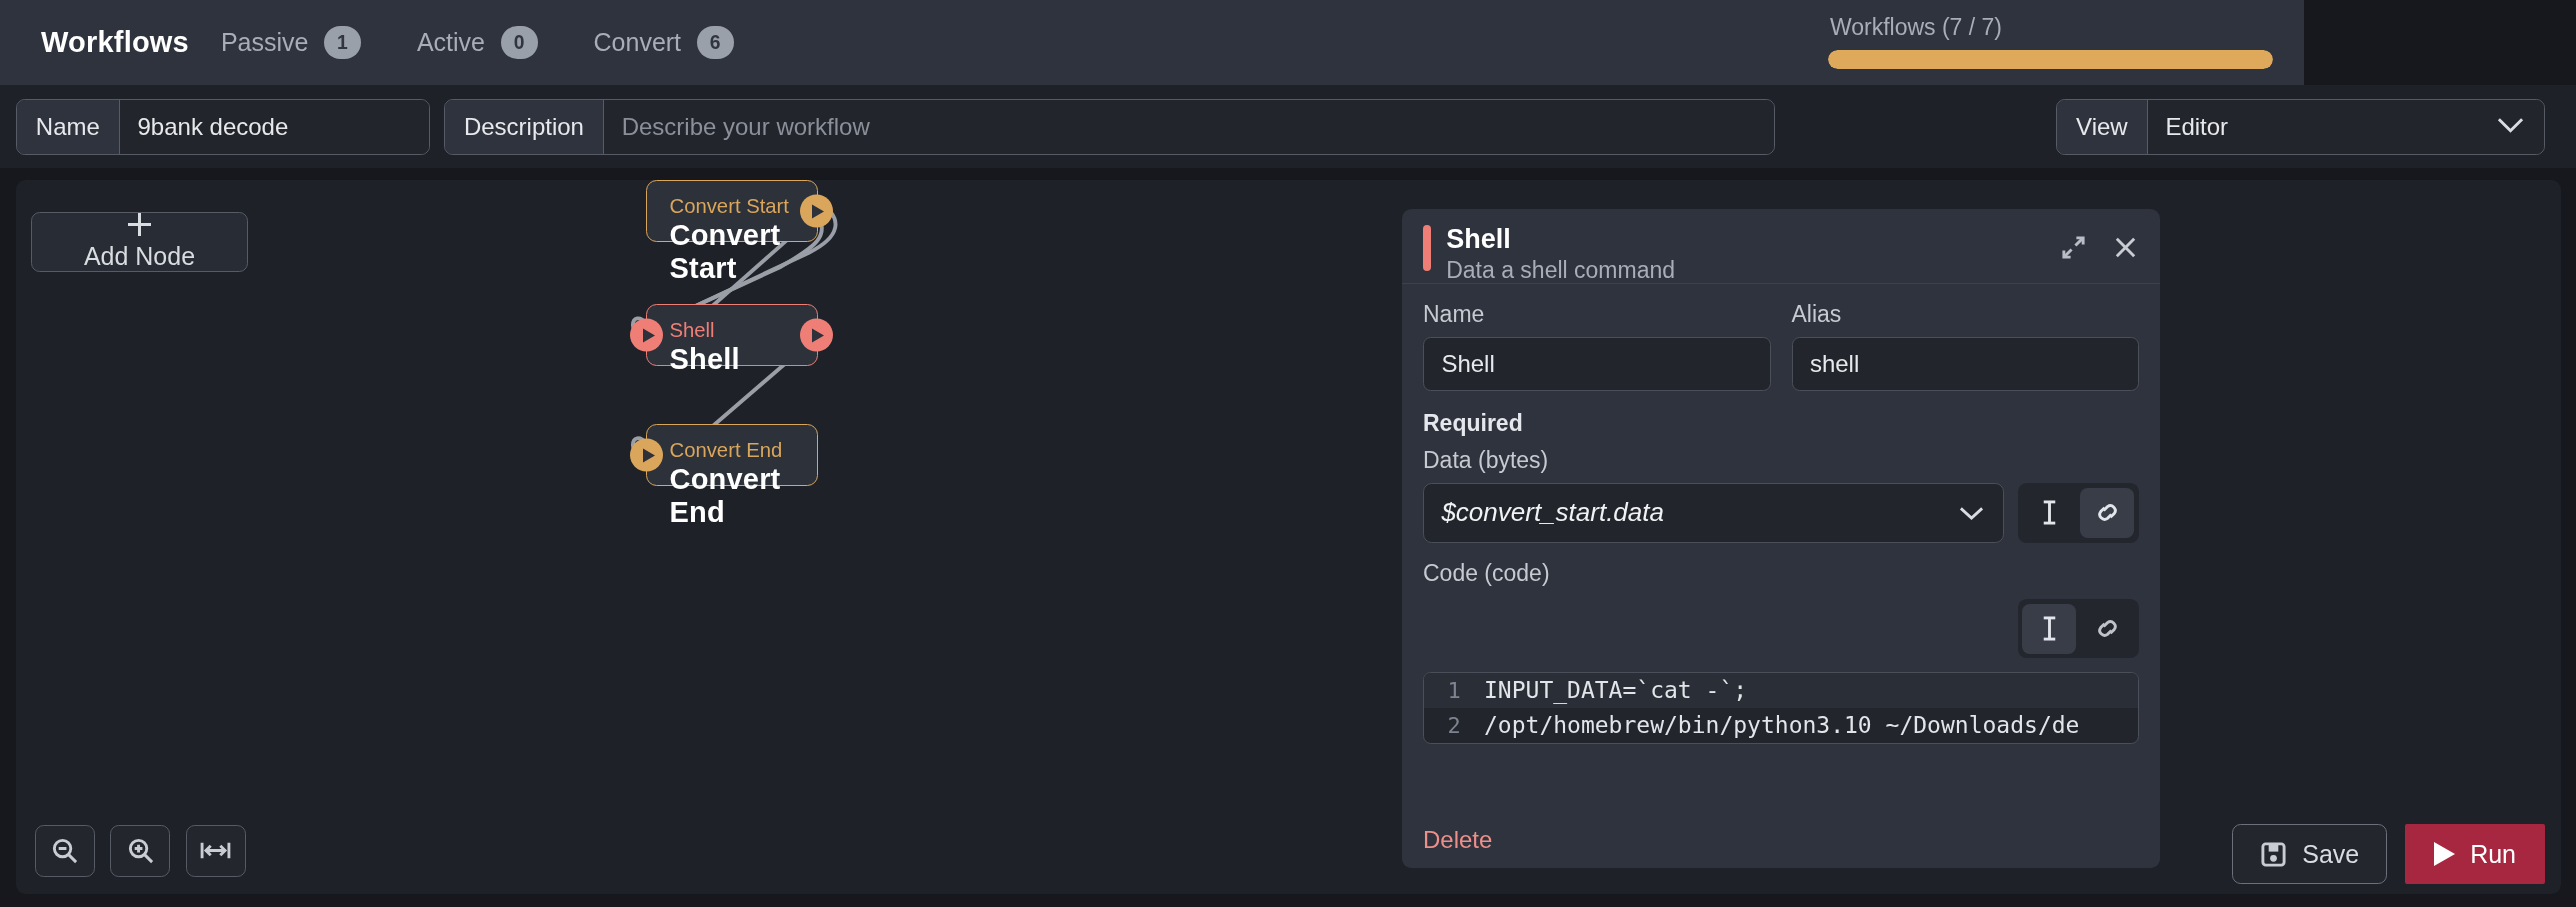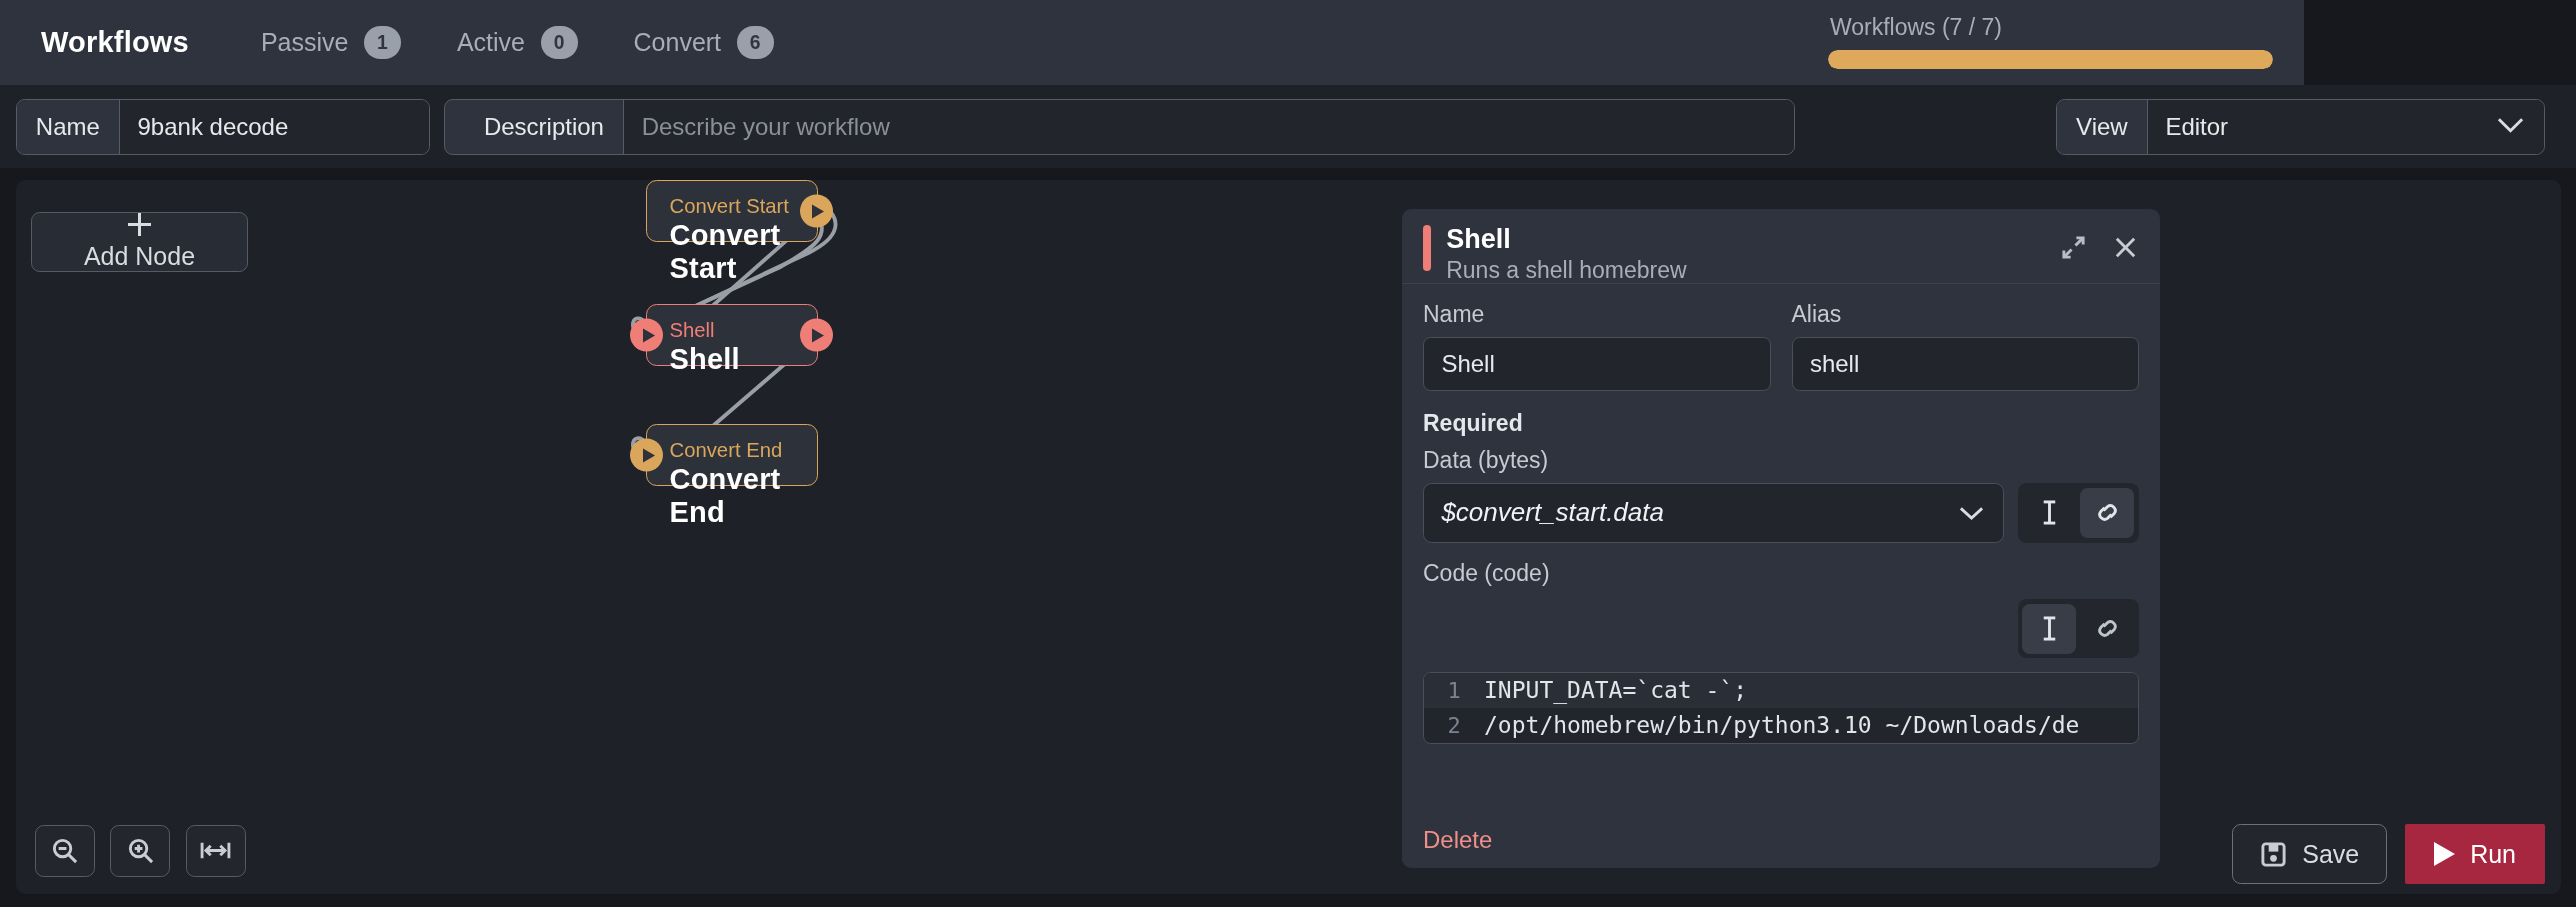--- a/index.html
+++ b/index.html
@@ -13,21 +13,21 @@
   
   .topbar {
     position: absolute; left: 0; top: 0; width: 2304px; height: 85px;
     background: #2f333d;
     display: flex; align-items: center;
   }
   .brand {
     color: #ffffff; font-size: 29px; font-weight: bold;
     margin-left: 41px; letter-spacing: 0.2px;
   }
-  .tabs { display: flex; align-items: center; margin-left: 72px; gap: 56px; }
+  .tabs { display: flex; align-items: center; margin-left: 32px; gap: 56px; }
   .tab { display: flex; align-items: center; gap: 15.5px; cursor: pointer; }
   .tab-label { color: #a9adb7; font-size: 25px; }
   .badge {
     background: #9aa0aa; color: #31353e;
     font-size: 19.3px; font-weight: bold;
     min-width: 37px; height: 33px; border-radius: 16.4px;
     display: flex; align-items: center; justify-content: center;
     padding: 0 10.6px;
   }
   .topright {
@@ -57,21 +57,21 @@
     border-right: 1px solid #565b66; white-space: nowrap;
   }
   .field-input {
     background: #22252b; border: none; outline: none;
     color: #e7e9ec; font-size: 24px; padding: 0 17.4px;
     font-family: "Liberation Sans", sans-serif;
   }
   .field-input::placeholder { color: #8a8f99; }
   #name-group { margin-left: 15.5px; }
   #name-group .field-input { width: 309px; }
-  #desc-group { margin-left: 13.5px; padding-left: 20px; }
+  #desc-group { margin-left: 13.5px; }
   #desc-group .field-input { width: 1170px; }
   #view-group { position: absolute; right: 31px; }
   .select-shell {
     position: relative; background: #22252b; width: 396px;
     display: flex; align-items: center;
   }
   .select-shell .field-input { width: 100%; }
   .chev {
     position: absolute; right: 19.3px; top: 50%; transform: translateY(-50%);
     pointer-events: none;
@@ -335,21 +335,21 @@
       </svg>
     </div>
   </div>
 </div>
 
 <div class="panel">
   <div class="panel-head">
     <div class="accent-bar" id="accentbar" style="background: rgb(239, 127, 118);"></div>
     <div>
       <div class="panel-title">Shell</div>
-      <div class="panel-sub">Runs a shell homebrew</div>
+      <div class="panel-sub">Data a shell command</div>
     </div>
     <div class="panel-head-actions">
       <span class="head-ic">
         <svg width="27" height="27" viewBox="0 0 28 28">
           <polyline points="17,4 24,4 24,11" fill="none" stroke="#b9bdc5" stroke-width="3"></polyline>
           <polyline points="11,24 4,24 4,17" fill="none" stroke="#b9bdc5" stroke-width="3"></polyline>
           <line x1="24" y1="4" x2="16" y2="12" stroke="#b9bdc5" stroke-width="3"></line>
           <line x1="4" y1="24" x2="12" y2="16" stroke="#b9bdc5" stroke-width="3"></line>
         </svg>
       </span>

